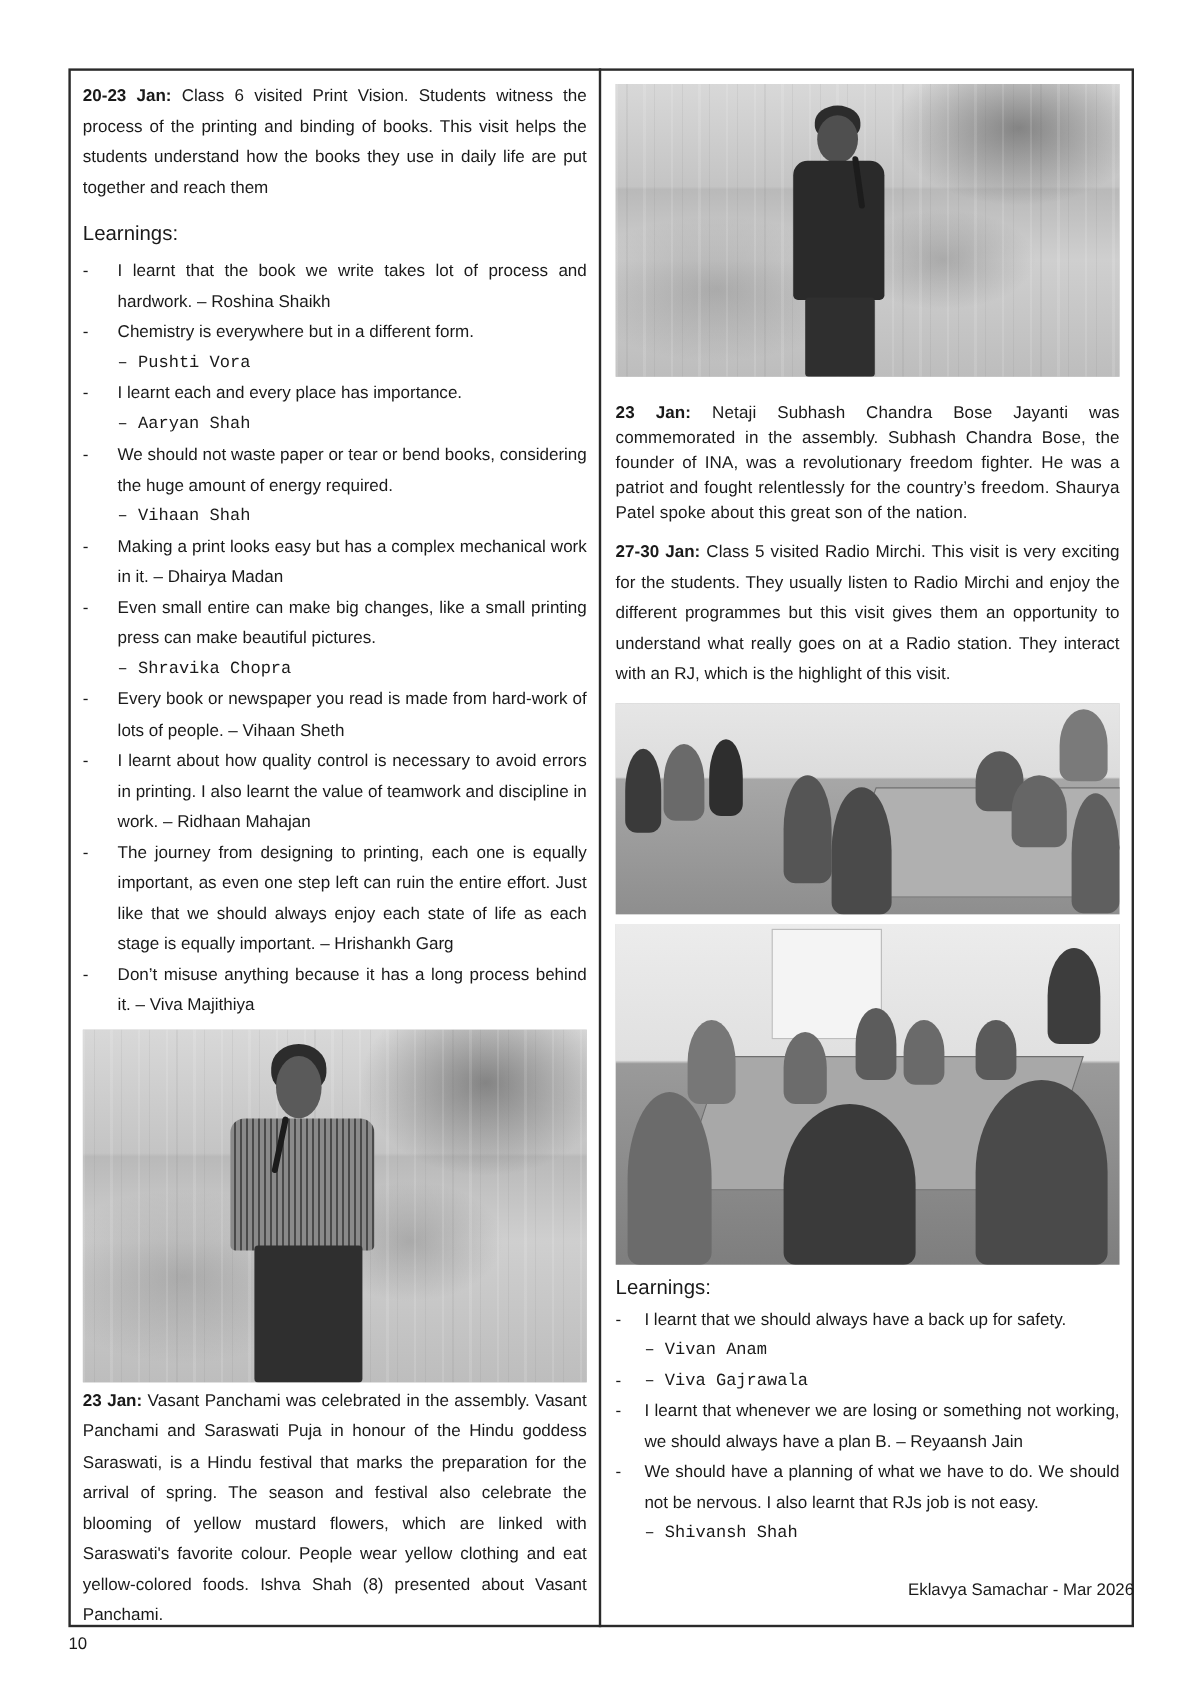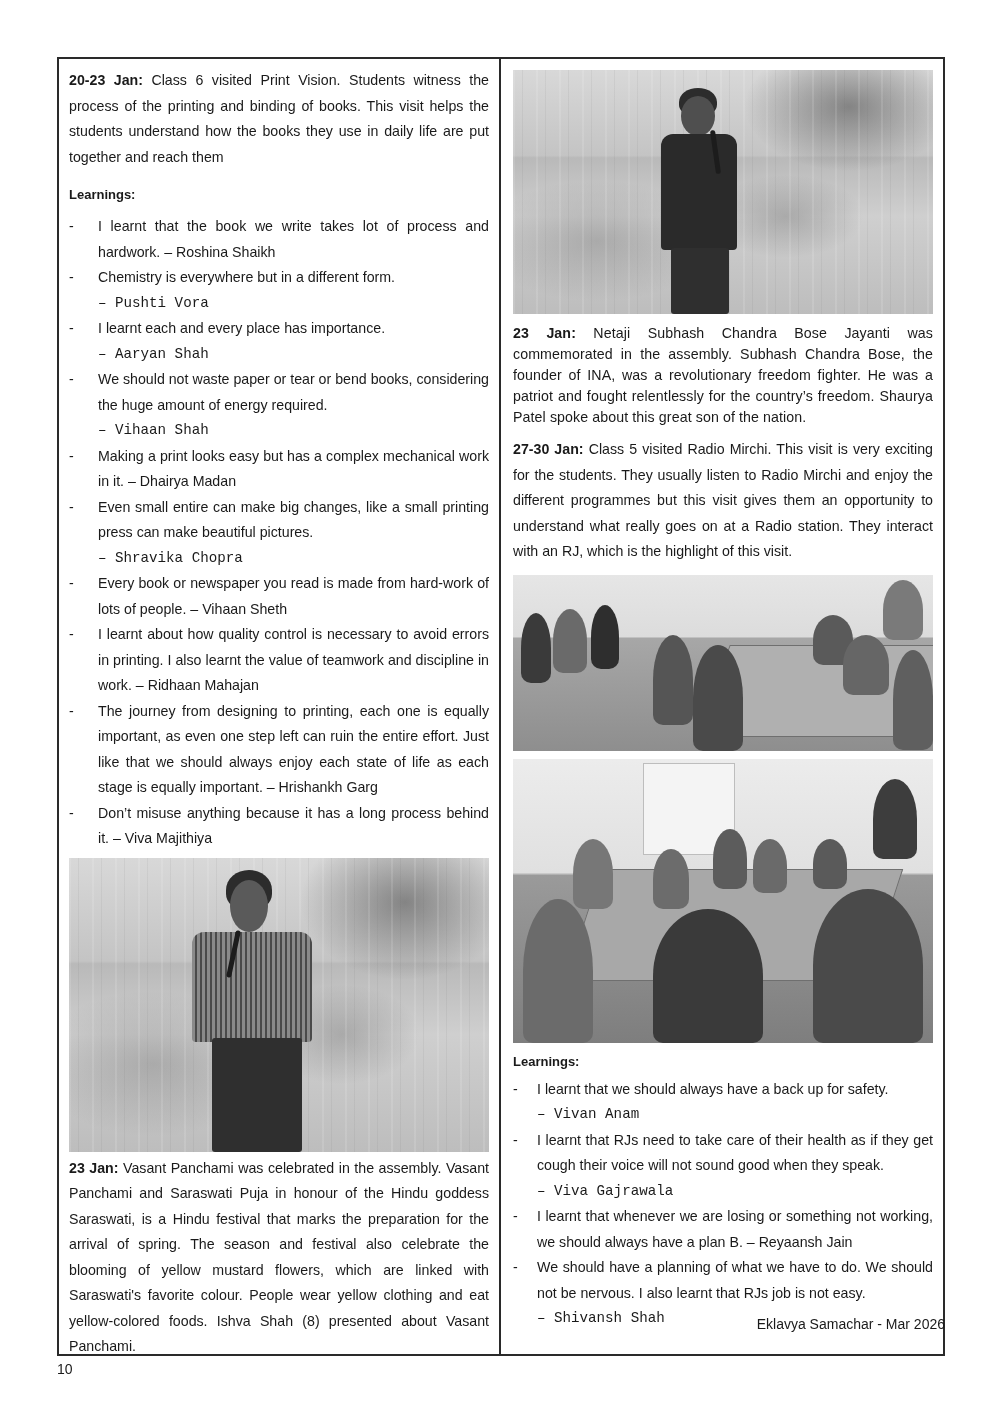--- a/index.html
+++ b/index.html
@@ -6,21 +6,21 @@
   body { width: 1000px; height: 1414px; position: relative; overflow: hidden;
          font-family: "Liberation Sans", "DejaVu Sans", sans-serif; color: #1a1a1a; }
   .frame { position: absolute; left: 57px; top: 57px; width: 888px; height: 1299px;
            border: 2px solid #2a2a2a; box-sizing: border-box; }
   .divider { position: absolute; left: 499px; top: 57px; width: 2px; height: 1299px; background: #2a2a2a; }
   .col { position: absolute; box-sizing: border-box; }
   .col-left { left: 69px; top: 68px; width: 420px; }
   .col-right { left: 513px; top: 68px; width: 420px; }
   p.body { margin: 0; font-size: 14.2px; line-height: 25.5px; text-align: justify; }
   p.body b { font-weight: bold; }
-  .heading { font-weight: bold; font-size: 13px; margin: 14px 0 8px 0; line-height: 22px; }
+  .heading { font-weight: normal; font-size: 17px; margin: 14px 0 8px 0; line-height: 22px; }
   ul.learn { list-style: none; margin: 0; padding: 0; }
   ul.learn li { position: relative; padding-left: 29px; font-size: 14.2px; line-height: 25.5px;
                 text-align: justify; margin-bottom: 0; }
   ul.learn li .dash { position: absolute; left: 0; top: 0; }
   ul.learn li .author { display: inline; }
   ul.learn li .author.block { display: block; font-family: Liberation Mono, monospace; }
   .photo { position: relative; overflow: hidden; background: #c9c9c9; }
   .photo .wall { position: absolute; inset: 0;
     background:
       radial-gradient(ellipse at 80% 15%, rgba(70,70,70,0.55) 0, rgba(70,70,70,0) 22%),
@@ -87,21 +87,21 @@
       <div class="streaks"></div>
     <div class="person" style="left:148px;top:18px;width:80px;height:226px;">
       <div class="hair" style="left:18px;top:0;width:38px;height:28px;"></div>
       <div class="head" style="left:20px;top:8px;width:34px;height:40px;background:#4f4f4f;"></div>
       <div class="torso" style="left:0;top:46px;width:76px;height:116px;background:#2a2a2a;"></div>
       <div class="legs" style="left:10px;top:160px;width:58px;height:66px;"></div>
       <div class="mic" style="left:52px;top:42px;height:44px;transform:rotate(-8deg);"></div>
     </div>
   </div>
 
-  <p class="body" style="margin-top:9px;line-height:21px;letter-spacing:0.1px;"><b>23 Jan:</b><span> Netaji Subhash Chandra Bose Jayanti was commemorated in the assembly. Subhash Chandra Bose, the founder of INA, was a revolutionary freedom fighter. He was a patriot and fought relentlessly for the country’s freedom. Shaurya Patel  spoke about this great son of the nation.</span></p>
+  <p class="body" style="margin-top:20px;line-height:21px;letter-spacing:0.1px;"><b>23 Jan:</b><span> Netaji Subhash Chandra Bose Jayanti was commemorated in the assembly. Subhash Chandra Bose, the founder of INA, was a revolutionary freedom fighter. He was a patriot and fought relentlessly for the country’s freedom. Shaurya Patel  spoke about this great son of the nation.</span></p>
 
   <p class="body" style="margin-top:9px;"><b>27-30 Jan:</b><span>  Class 5 visited Radio Mirchi. This visit is very exciting for the students. They usually listen to Radio Mirchi and enjoy the different programmes but this visit gives them an opportunity to understand what really goes on at a Radio station. They interact with an RJ, which is the highlight of this visit.</span></p>
 
   <div class="photo" style="width:420px;height:176px;margin-top:10px;">
     <div class="room"></div>
     <div class="table-shape" style="left:200px;top:70px;width:220px;height:90px;transform:skewX(-20deg);"></div>
     <div class="kid" style="left:8px;top:38px;width:30px;height:70px;background:#3a3a3a;"></div>
     <div class="kid" style="left:40px;top:34px;width:34px;height:64px;background:#6a6a6a;"></div>
     <div class="kid" style="left:78px;top:30px;width:28px;height:64px;background:#2e2e2e;"></div>
     <div class="kid" style="left:140px;top:60px;width:40px;height:90px;background:#555555;"></div>
@@ -124,20 +124,20 @@
     <div class="kid" style="left:360px;top:20px;width:44px;height:80px;background:#3d3d3d;"></div>
     <div class="kid" style="left:10px;top:140px;width:70px;height:144px;background:#6b6b6b;"></div>
     <div class="kid" style="left:140px;top:150px;width:110px;height:134px;background:#3a3a3a;"></div>
     <div class="kid" style="left:300px;top:130px;width:110px;height:154px;background:#4a4a4a;"></div>
   </div>
 
   <div class="heading" style="margin-top:8px;margin-bottom:4px;">Learnings:</div>
 
   <ul class="learn" style="--pad:24px;">
       <li style="padding-left: 24px;"><span class="dash">-</span><span>I learnt that we should always have a back up for safety.</span><span class="author block">– Vivan Anam</span></li>
-      <li style="padding-left: 24px;"><span class="dash">-</span><span>I learnt that RJs need to take care of their health as if they get cough their voice will not sound good when they speak.</span><span class="author block">– Viva Gajrawala</span></li>
+      <li style="padding-left: 24px;"><span class="dash">-</span><span class="author block">– Viva Gajrawala</span></li>
       <li style="padding-left: 24px;"><span class="dash">-</span><span>I learnt that whenever we are losing or something not working, we should always have a plan B.</span> <span class="author">– Reyaansh Jain</span></li>
       <li style="padding-left: 24px;"><span class="dash">-</span><span>We should have a planning of what we have to do. We should not be nervous. I also learnt that RJs job is not easy.</span><span class="author block">– Shivansh Shah</span></li>
     </ul>
 </div>
 
 <div class="footer-page">10</div>
 <div class="footer-title">Eklavya Samachar - Mar 2026</div>
 
 </body></html>

